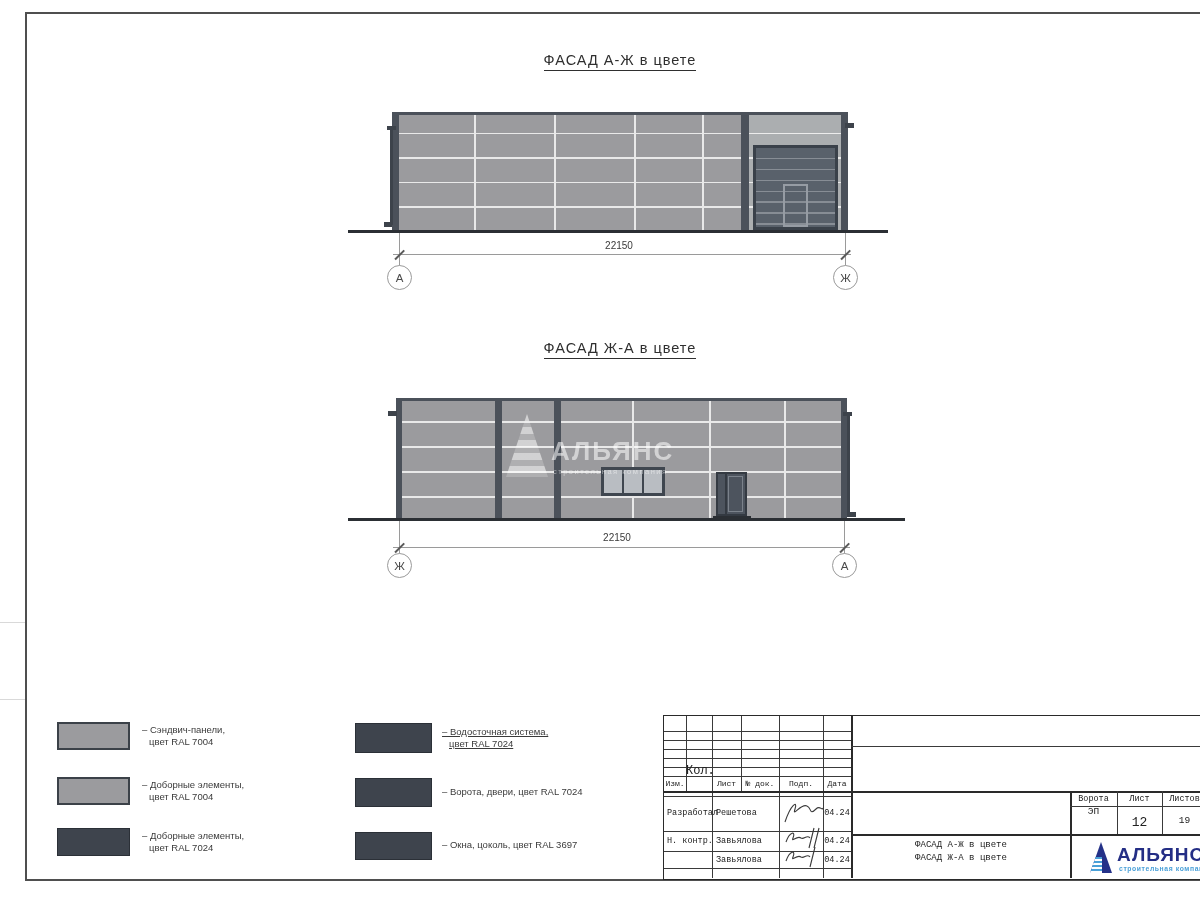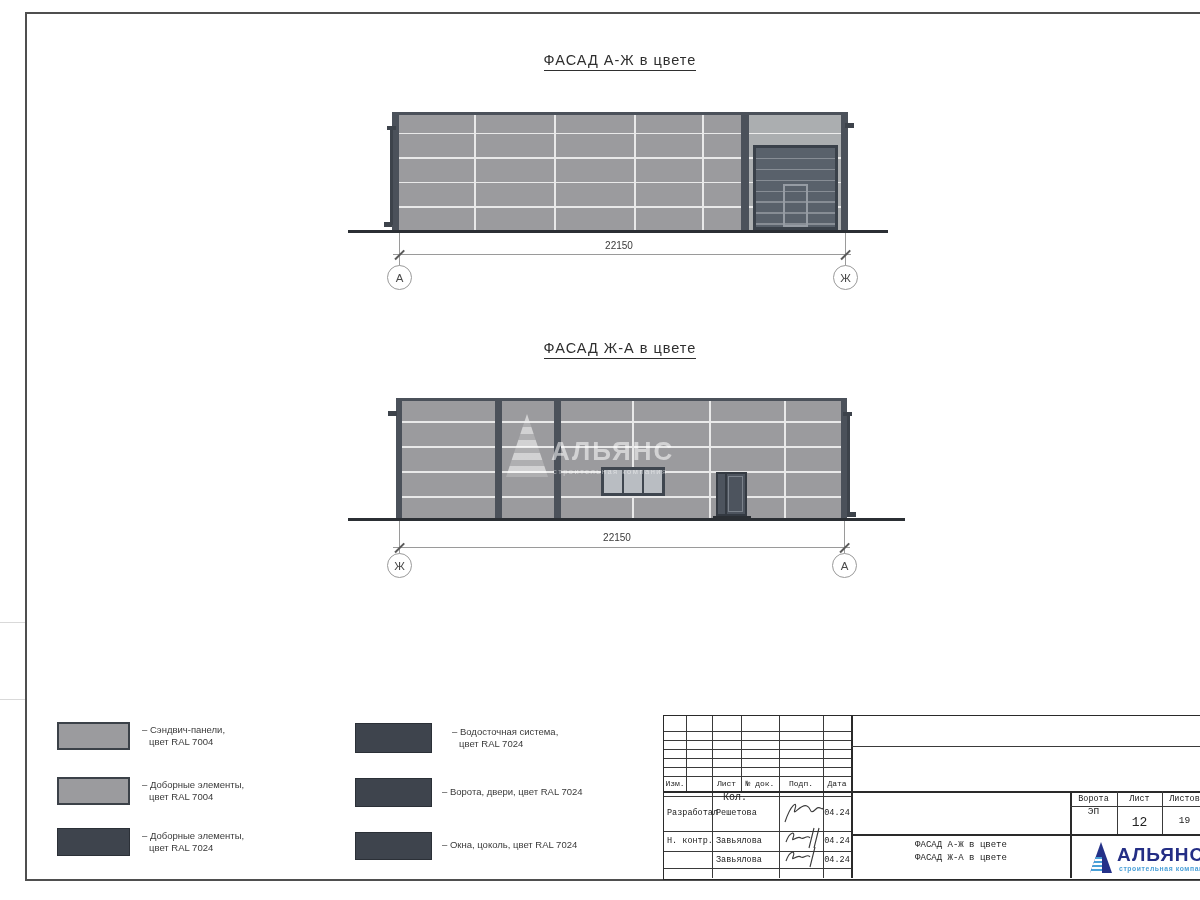--- a/index.html
+++ b/index.html
@@ -177,31 +177,31 @@
   <div class="legend-text" style="left:142px;top:779px;">
     <div>– Доборные элементы,</div>
       <div class="l2">цвет RAL 7004</div>
   </div>
   <div class="swatch dark" style="left:57px;top:828px;width:73px;height:28px;"></div>
   <div class="legend-text" style="left:142px;top:830px;">
     <div>– Доборные элементы,</div>
       <div class="l2">цвет RAL 7024</div>
   </div>
   <div class="swatch dark" style="left:355px;top:723px;width:77px;height:30px;"></div>
-  <div class="legend-text" style="left:452px;top:726px;">
+  <div class="legend-text" style="left:442px;top:726px;text-decoration:underline;">
     <div>– Водосточная система,</div>
       <div class="l2">цвет RAL 7024</div>
   </div>
   <div class="swatch dark" style="left:355px;top:778px;width:77px;height:29px;"></div>
   <div class="legend-text" style="left:442px;top:786px;">
     <div>– Ворота, двери, цвет RAL 7024</div>
   </div>
   <div class="swatch dark" style="left:355px;top:832px;width:77px;height:28px;"></div>
   <div class="legend-text" style="left:442px;top:839px;">
-    <div>– Окна, цоколь, цвет RAL 7024</div>
+    <div>– Окна, цоколь, цвет RAL 3697</div>
   </div>
 
   <div id="tblock">
 
     <div class="tb-v" style="left:22px;top:0;height:75px;"></div>
     <div class="tb-v" style="left:48px;top:0;height:162px;"></div>
     <div class="tb-v" style="left:77px;top:0;height:75px;"></div>
     <div class="tb-v" style="left:115px;top:0;height:162px;"></div>
     <div class="tb-v" style="left:159px;top:0;height:162px;"></div>
     <div class="tb-v bold" style="left:187px;top:0;height:162px;"></div>
@@ -212,21 +212,21 @@
     <div class="tb-h" style="left:0;top:42px;width:187px;"></div>
     <div class="tb-h" style="left:0;top:51px;width:187px;"></div>
     <div class="tb-h" style="left:0;top:60px;width:187px;"></div>
     <div class="tb-h bold" style="left:0;top:75px;width:187px;"></div>
     <div class="tb-h" style="left:0;top:80px;width:187px;"></div>
     <div class="tb-h" style="left:0;top:115px;width:187px;"></div>
     <div class="tb-h" style="left:0;top:135px;width:187px;"></div>
     <div class="tb-h" style="left:0;top:152px;width:187px;"></div>
 
     <div class="tb-label tb-center" style="left:0px;top:63px;width:22px;font-size:8px;">Изм.</div>
-    <div class="tb-label tb-center" style="left:22px;top:76px;width:26px;font-size:10px;margin-left:36px;">Кол.</div>
+    <div class="tb-label tb-center" style="left:22px;top:48px;width:26px;font-size:12px;">Кол.</div>
     <div class="tb-label tb-center" style="left:48px;top:63px;width:29px;font-size:8px;">Лист</div>
     <div class="tb-label tb-center" style="left:77px;top:63px;width:38px;font-size:8px;">№ док.</div>
     <div class="tb-label tb-center" style="left:115px;top:63px;width:44px;font-size:8px;">Подп.</div>
     <div class="tb-label tb-center" style="left:159px;top:63px;width:28px;font-size:8px;">Дата</div>
 
     <div class="tb-label" style="left:3px;top:92px;">Разработал</div>
     <div class="tb-label" style="left:52px;top:92px;">Решетова</div>
     <div class="tb-label tb-center" style="left:159px;top:92px;width:28px;">04.24</div>
     <div class="tb-label" style="left:3px;top:120px;">Н. контр.</div>
     <div class="tb-label" style="left:52px;top:120px;">Завьялова</div>

